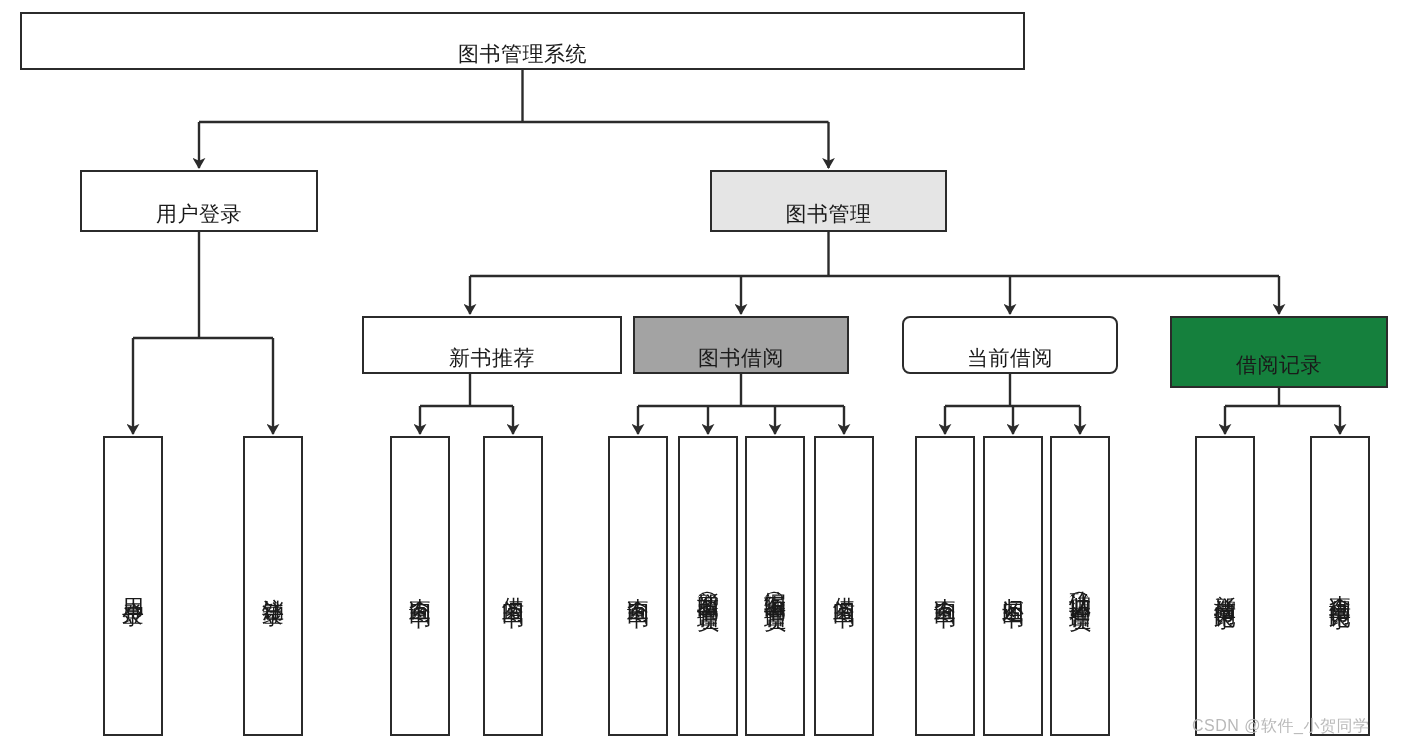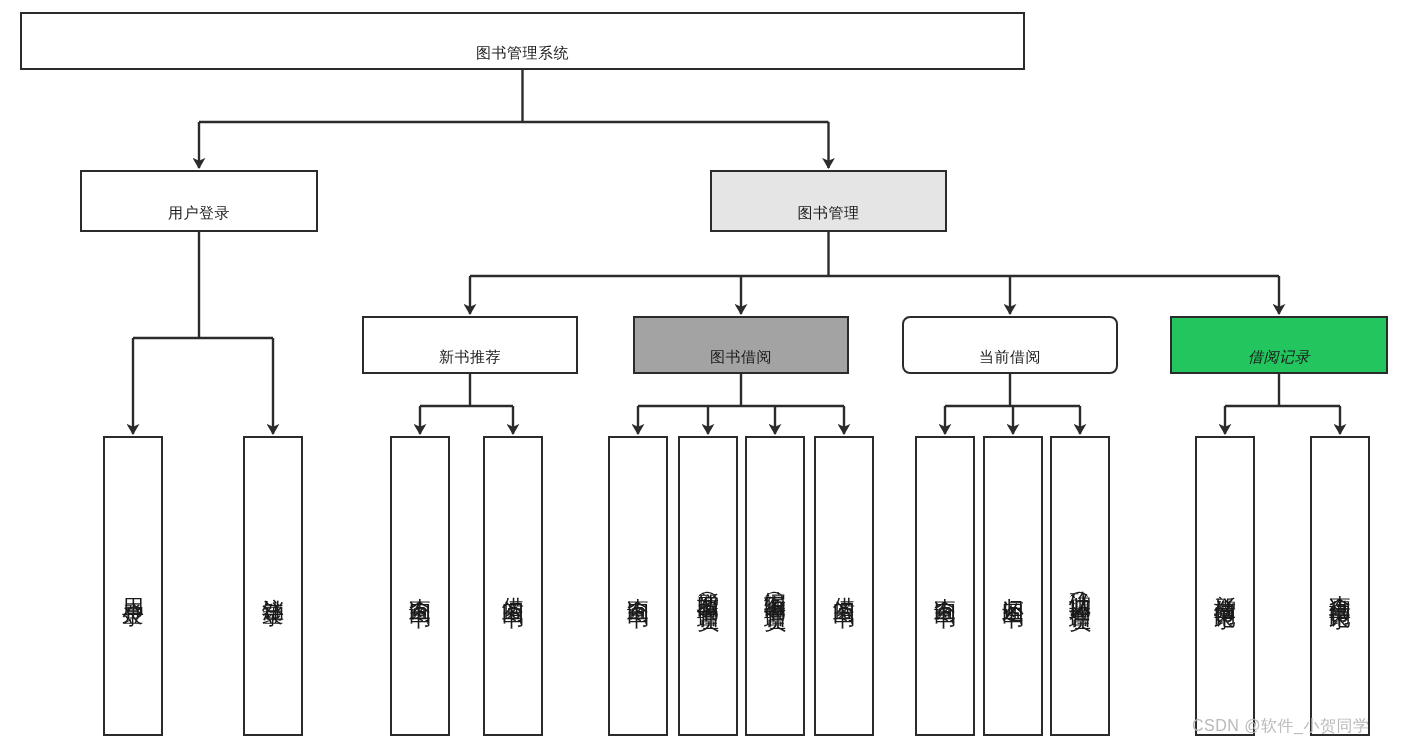--- a/index.html
+++ b/index.html
@@ -35,21 +35,21 @@
     color: #1a1a1a;
   }
   .node-label {
     display: block;
     text-align: center;
     line-height: 1.12;
     letter-spacing: 0.5px;
   }
   .node.horiz .node-label {
     writing-mode: horizontal-tb;
-    font-size: 15px;
+    font-size: 21px;
     margin-top: 25px;
   }
   .node.vert {
     align-items: center;
     justify-content: center;
     padding: 6px 0;
   }
   .node.vert .node-label {
     writing-mode: vertical-rl;
     text-orientation: upright;
@@ -117,30 +117,30 @@
   <div id="node-layer">
       <div class="node horiz" style="left: 20px; top: 12px; width: 1005px; height: 58px; border-color: rgb(43, 43, 43); background: rgb(255, 255, 255); color: rgb(26, 26, 26);">
         <span class="node-label">图书管理系统</span>
       </div>
       <div class="node horiz" style="left: 80px; top: 170px; width: 238px; height: 62px; border-color: rgb(43, 43, 43); background: rgb(255, 255, 255); color: rgb(26, 26, 26);">
         <span class="node-label">用户登录</span>
       </div>
       <div class="node horiz" style="left: 710px; top: 170px; width: 237px; height: 62px; border-color: rgb(43, 43, 43); background: #e5e5e5; color: rgb(26, 26, 26);">
         <span class="node-label">图书管理</span>
       </div>
-      <div class="node horiz" style="left: 362px; top: 316px; width: 216px; height: 58px; border-color: rgb(43, 43, 43); background: rgb(255, 255, 255); color: rgb(26, 26, 26);">
+      <div class="node horiz" style="left: 362px; top: 316px; width: 260px; height: 58px; border-color: rgb(43, 43, 43); background: rgb(255, 255, 255); color: rgb(26, 26, 26);">
         <span class="node-label">新书推荐</span>
       </div>
       <div class="node horiz" style="left: 633px; top: 316px; width: 216px; height: 58px; border-color: rgb(43, 43, 43); background: #a3a3a3; color: rgb(26, 26, 26);">
         <span class="node-label">图书借阅</span>
       </div>
       <div class="node horiz" style="left: 902px; top: 316px; width: 216px; height: 58px; border-color: rgb(43, 43, 43); background: rgb(255, 255, 255); color: rgb(26, 26, 26); border-radius: 8px;">
         <span class="node-label">当前借阅</span>
       </div>
-      <div class="node horiz" style="left: 1170px; top: 316px; width: 218px; height: 58px; border-color: rgb(43, 43, 43); background: #22c55e; color: rgb(26, 26, 26); font-style: italic;">
+      <div class="node horiz" style="left: 1170px; top: 316px; width: 218px; height: 72px; border-color: rgb(43, 43, 43); background: #15803d; color: rgb(26, 26, 26);">
         <span class="node-label">借阅记录</span>
       </div>
       <div class="node vert" style="left: 103px; top: 436px; width: 60px; height: 300px; border-color: rgb(43, 43, 43); background: rgb(255, 255, 255); color: rgb(26, 26, 26);">
         <span class="node-label">用户登录</span>
       </div>
       <div class="node vert" style="left: 243px; top: 436px; width: 60px; height: 300px; border-color: rgb(43, 43, 43); background: rgb(255, 255, 255); color: rgb(26, 26, 26);">
         <span class="node-label">注销登录</span>
       </div>
       <div class="node vert" style="left: 390px; top: 436px; width: 60px; height: 300px; border-color: rgb(43, 43, 43); background: rgb(255, 255, 255); color: rgb(26, 26, 26);">
         <span class="node-label">查询图书</span>

